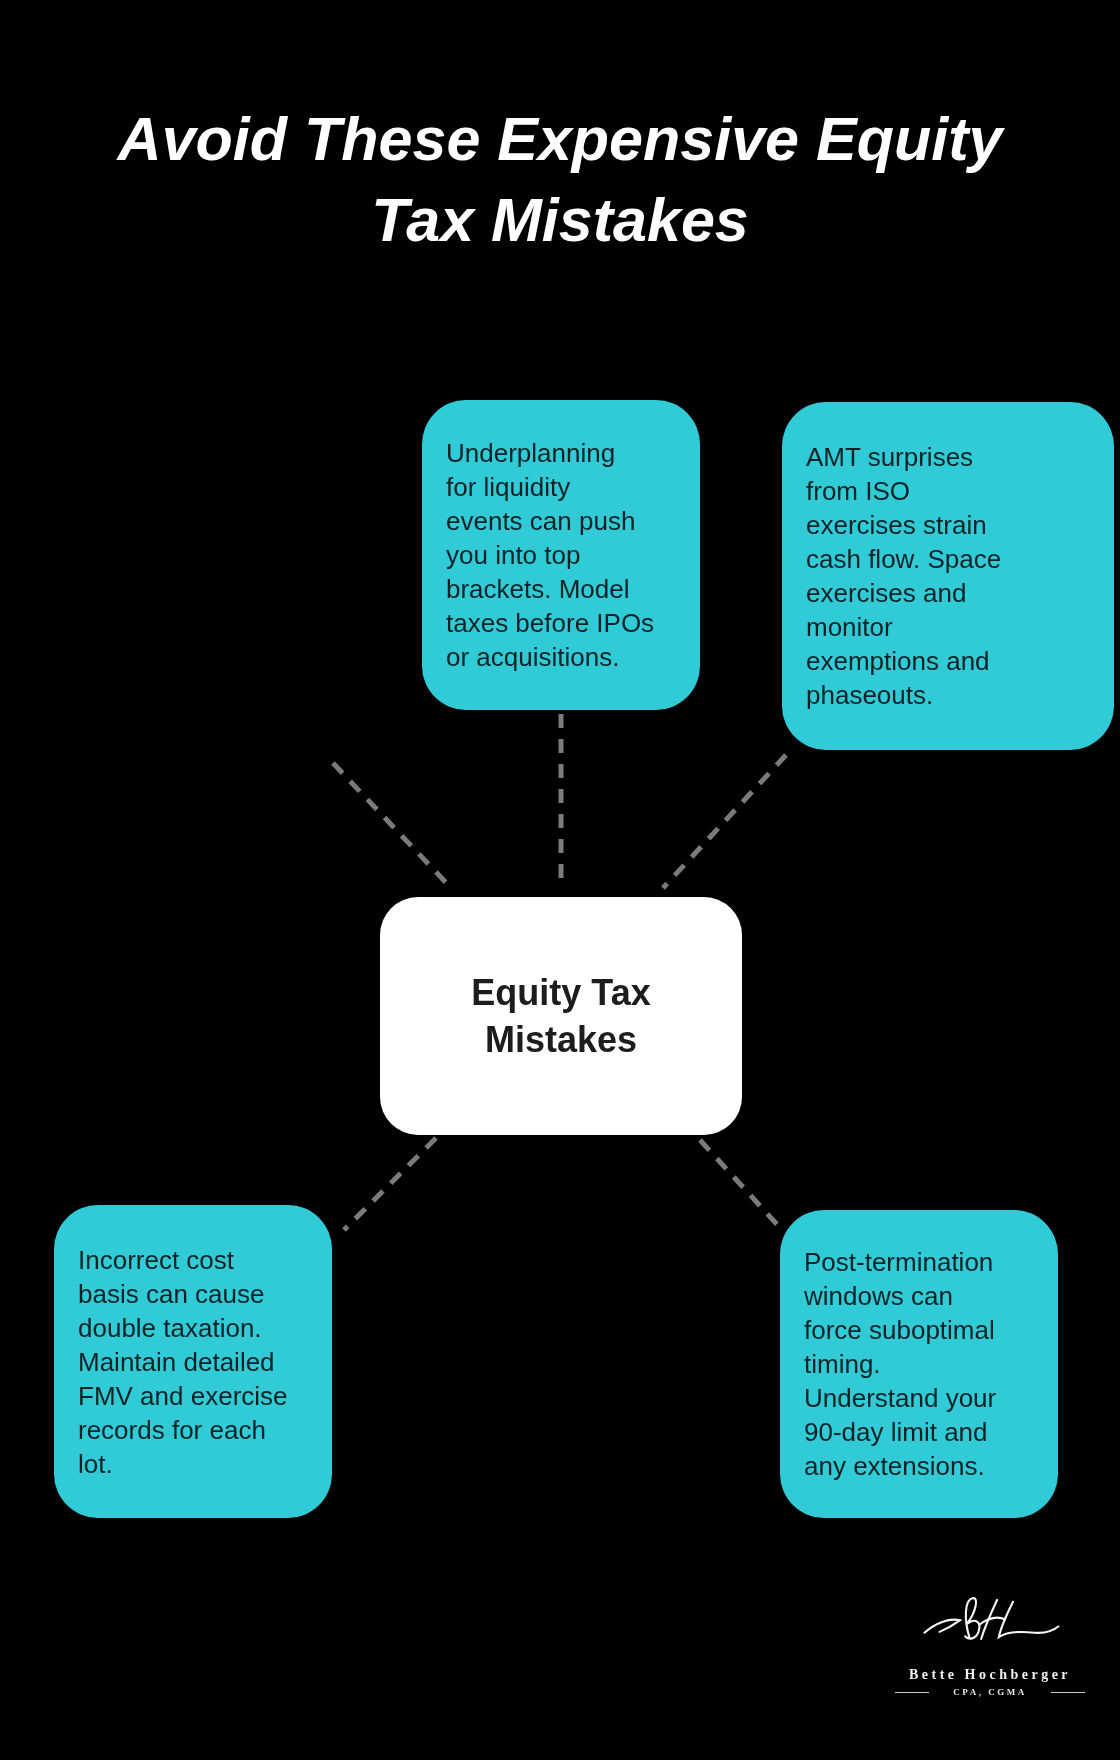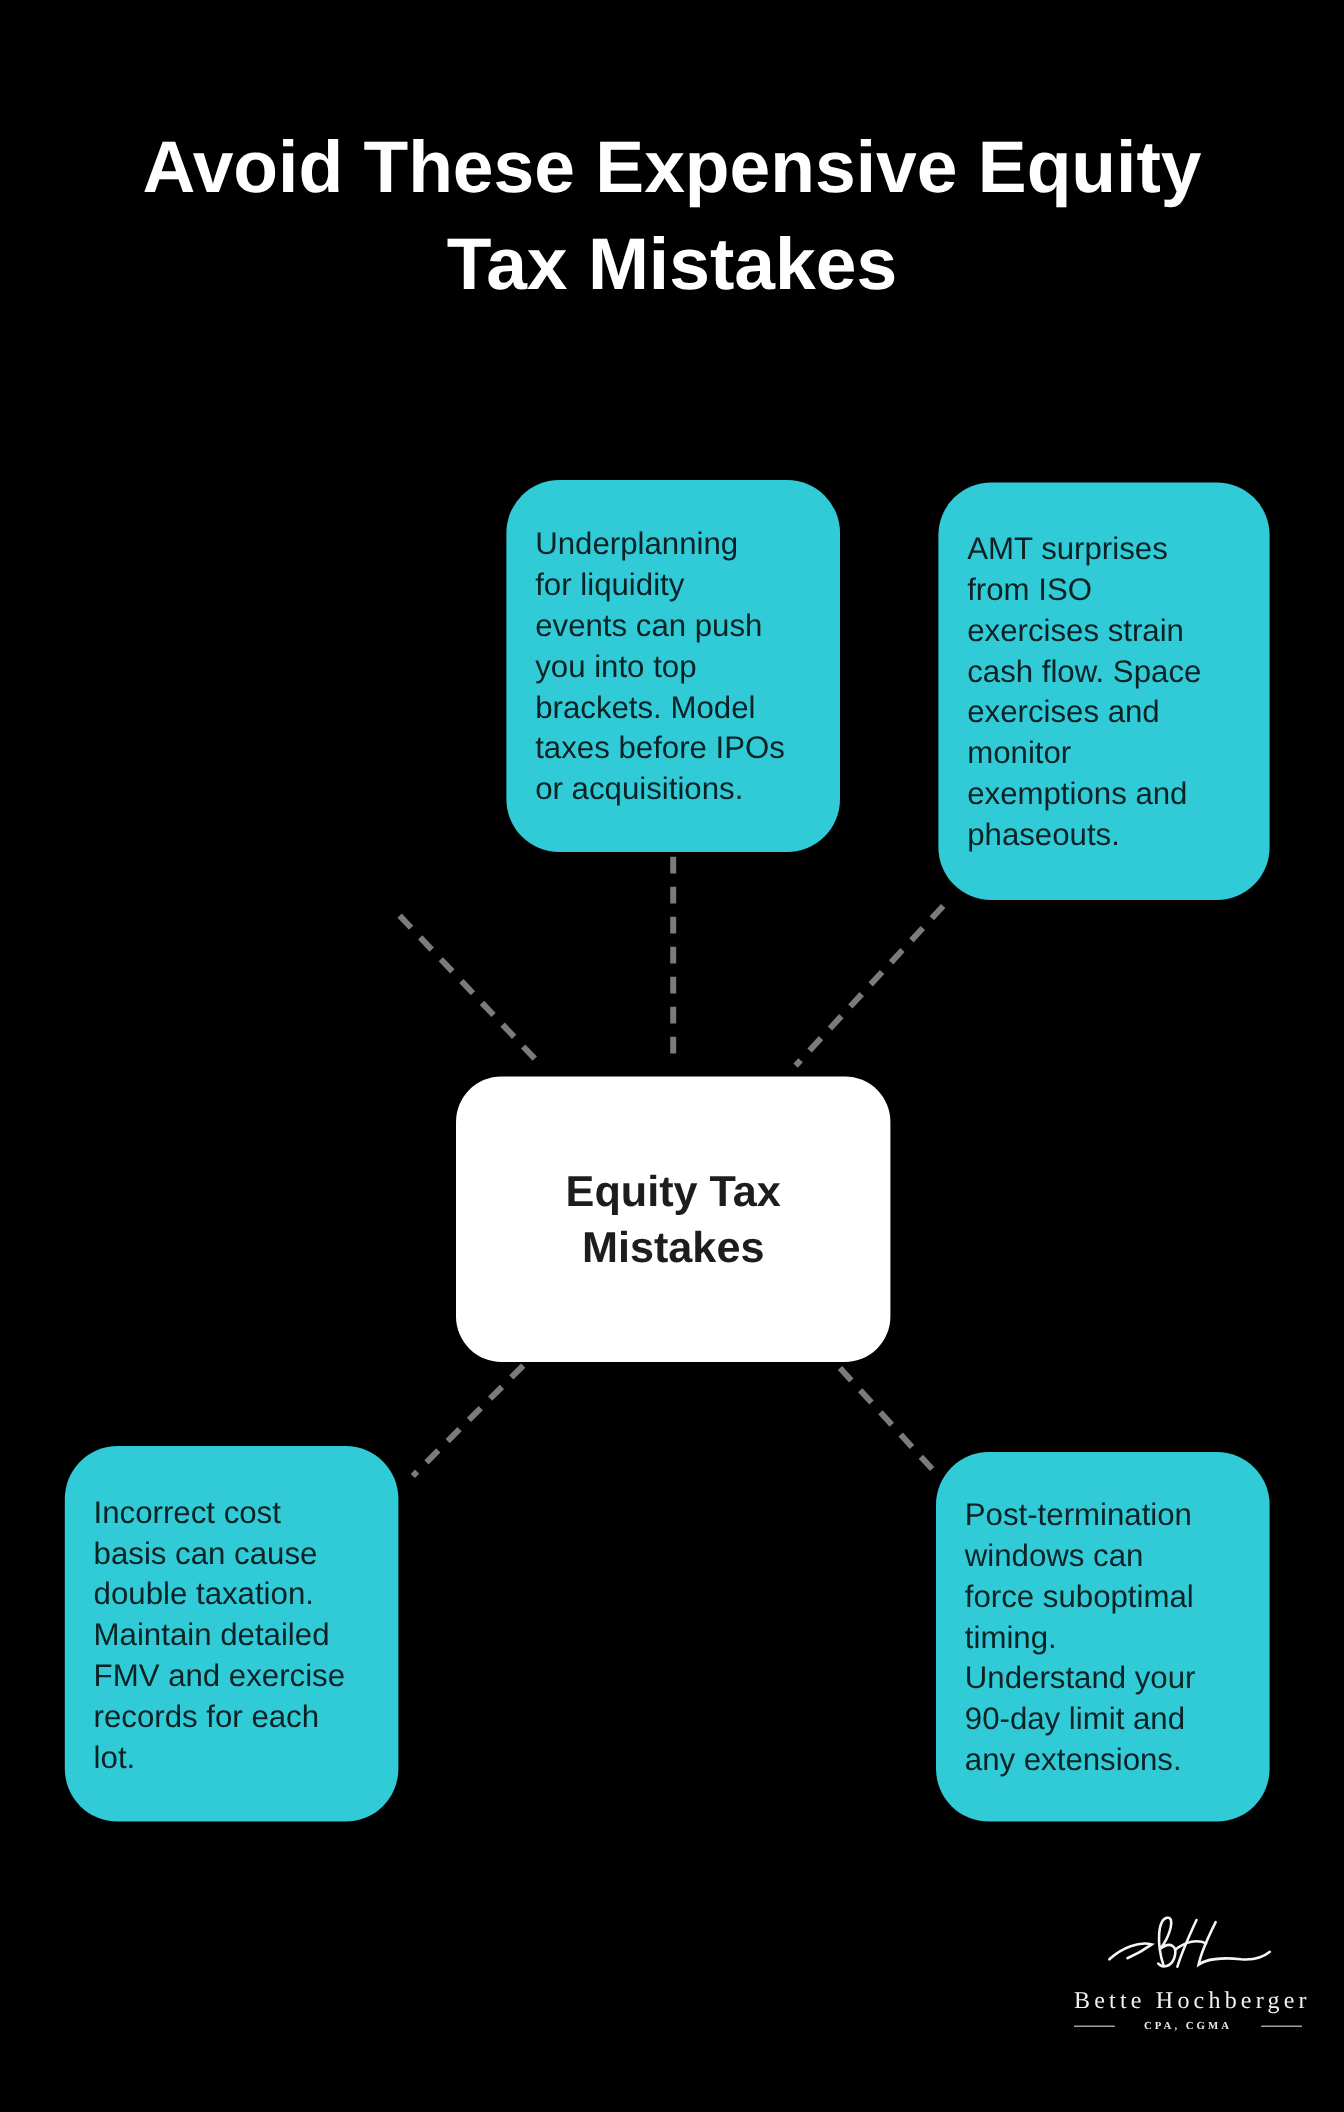--- a/index.html
+++ b/index.html
@@ -24,20 +24,21 @@
     position:absolute;
     left:0; top:99px;
     width:1120px;
     text-align:center;
     color:var(--color-title_text);
     font-size:61px;
     line-height:81px;
     font-weight:700;
     white-space:pre-line;
     letter-spacing:0px;
+    font-style:italic;
   }
   .connectors{
     position:absolute;
     left:0; top:0;
     width:1120px; height:1760px;
   }
   .connectors line{
     stroke:var(--color-connector);
     stroke-width:5;
     stroke-dasharray:14 11;
@@ -70,36 +71,36 @@
   }
   .center-node .center-text{
     color:var(--color-center_text);
     font-size:36px;
     line-height:47px;
     font-weight:700;
     white-space:pre-line;
   }
   .node-1{left:62px;  top:398px;  width:278px; height:428px;}
   .node-2{left:422px; top:400px;  width:278px; height:310px;}
-  .node-3{left:782px; top:402px;  width:276px; height:348px;}
+  .node-3{left:782px; top:402px;  width:332px; height:348px;}
   .node-4{left:54px;  top:1205px; width:278px; height:313px;}
   .node-5{left:780px; top:1210px; width:278px; height:308px;}
   .logo{
     position:absolute;
     left:895px; top:1592px;
     width:190px;
     text-align:center;
     color:#fff;
   }
   .logo-signature{display:block;margin:0 auto;}
   .logo-name{
-    margin-top:2px;
+    margin-top:13px;
     font-family:"Liberation Serif", serif;
-    font-weight:400;
-    font-size:20px;
+    font-weight:700;
+    font-size:14px;
     letter-spacing:3.5px;
     white-space:nowrap;
     color:#f2f2f2;
   }
   .logo-credentials-row{
     margin-top:4px;
     display:flex;
     align-items:center;
     justify-content:center;
     gap:24px;

